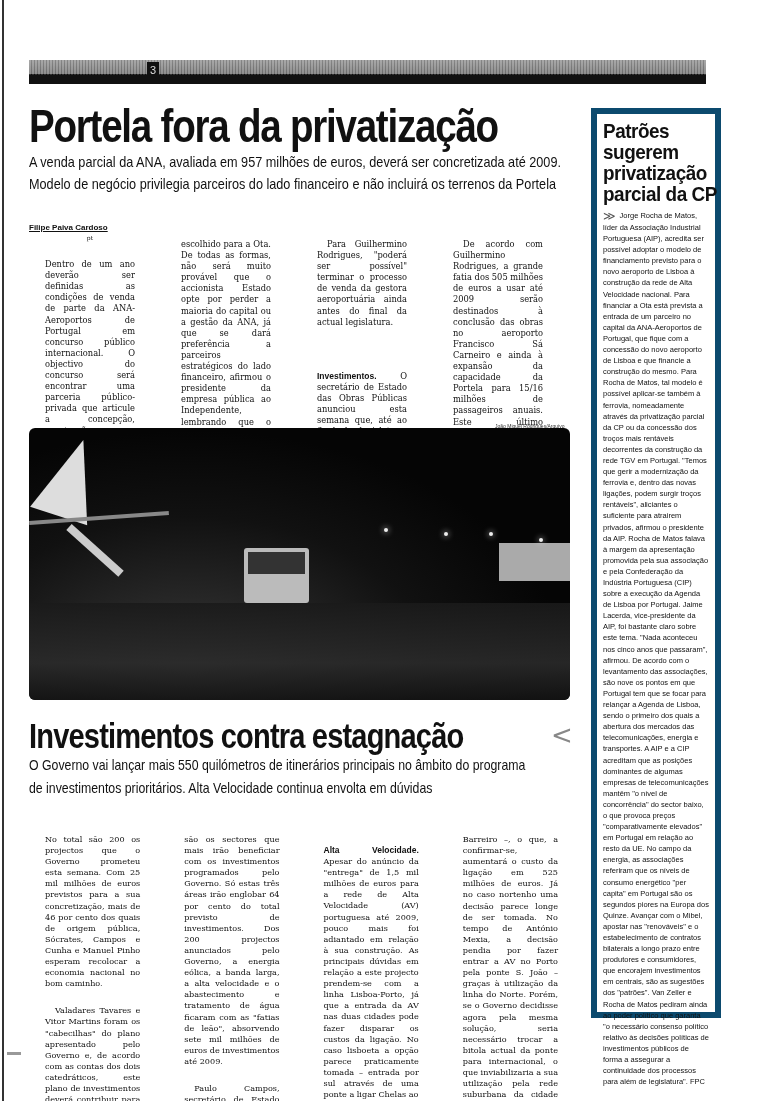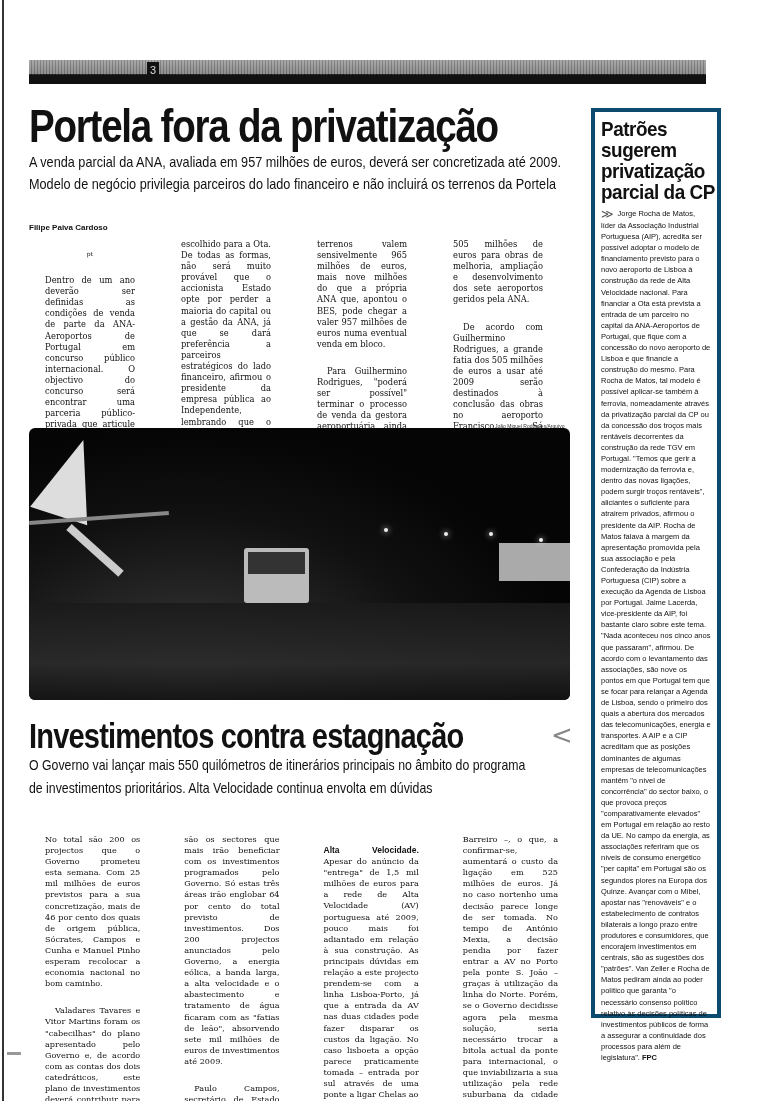--- a/index.html
+++ b/index.html
@@ -10,39 +10,39 @@
   .banner-page { position: absolute; left: 118px; top: 2px; width: 12px; height: 16px; background: #111; color: #ddd; font: 11px "Liberation Sans", sans-serif; text-align: center; line-height: 16px; }
   .banner-section { position: absolute; right: 94px; top: -8px; font: 32px "Liberation Serif", serif; color: #222; letter-spacing: -1px; opacity: .7; }
   .banner-econ { position: absolute; right: 2px; top: -8px; font: 32px "Liberation Serif", serif; color: #fff; letter-spacing: -1px; }
   .h1 { position: absolute; left: 29px; top: 98px; font: bold 47px "Liberation Sans", sans-serif; letter-spacing: -1.5px; transform: scaleX(.82); transform-origin: left; white-space: nowrap; margin: 0; }
   .sub { position: absolute; left: 29px; width: 640px; font: 15px "Liberation Sans", sans-serif; transform: scaleX(.845); transform-origin: left; white-space: nowrap; color: #111; }
   .sub1 { top: 153px; } .sub2 { top: 175px; }
   .cols { position: absolute; left: 29px; top: 223px; width: 530px; display: flex; gap: 14px; }
   .col { width: 122px; font: 8.3px/11.1px "DejaVu Serif", serif; text-align: justify; hyphens: auto; }
   .col p { margin: 16px; text-indent: 10px; }
   .col p.noindent { text-indent: 0; }
-  .byline { font: bold 8px "Liberation Sans", sans-serif; margin-bottom: 16px; }
+  .byline { font: bold 8px "Liberation Sans", sans-serif; margin-bottom: 0; text-decoration: underline; }
   .pt { text-align: center; font-size: 6px; margin-bottom: 4px; }
   .lead-b { font: bold 8.5px "Liberation Sans", sans-serif; }
   .gap { height: 11px; }
   .credit { position: absolute; left: 495px; top: 423px; font: 5px "Liberation Sans", sans-serif; color: #333; }
   .photo { position: absolute; left: 29px; top: 428px; width: 541px; height: 272px; background: radial-gradient(ellipse at 30% 90%, #3a3a3a 0%, #111 45%, #050505 70%); border-radius: 6px; overflow: hidden; }
   .tail { position:absolute; left:12px; top:10px; width:0; height:0; border-left: 30px solid transparent; border-right: 30px solid transparent; border-bottom: 80px solid #ddd; transform: rotate(18deg); }
   .stairs { position:absolute; left:40px; top:95px; width:70px; height:8px; background:#ccc; transform: rotate(42deg); transform-origin:left; }
   .wing { position:absolute; left:0; top:88px; width:140px; height:4px; background:#888; transform: rotate(-4deg); }
   .bus { position:absolute; left:215px; top:120px; width:65px; height:55px; background:#bbb; border-radius:3px; }
   .bus-window { position:absolute; left:219px; top:124px; width:57px; height:22px; background:#333; }
   .bus2 { position:absolute; left:470px; top:115px; width:71px; height:38px; background:#aaa; }
   .ground { position:absolute; left:0; top:175px; width:100%; height:100px; background: linear-gradient(180deg,#1a1a1a,#2a2a2a 60%,#111); opacity:.9; }
   .light { position:absolute; width:4px; height:4px; border-radius:50%; background:#eee; box-shadow:0 0 6px #fff; }
-  .sidebar { position: absolute; left: 591px; top: 108px; width: 130px; height: 910px; border: 4px solid #0c4a6e; padding: 6px 6px; box-sizing: border-box; }
+  .sidebar { position: absolute; left: 591px; top: 108px; width: 130px; height: 910px; border: 6px solid #0c4a6e; padding: 6px 6px; box-sizing: border-box; }
   .side-title { font: bold 21px/21px "Liberation Sans", sans-serif; letter-spacing: -.5px; transform: scaleX(.9); transform-origin: left; margin: 0 0 6px 0; white-space: nowrap; }
   .side-body { font: 7.5px/11.1px "Liberation Sans", sans-serif; }
   .side-arrow { display: inline-block; font: 12px "DejaVu Sans", sans-serif; color: #555; margin-right: 4px; vertical-align: top; line-height: 12px; }
-  .sig { font-weight: bold; }
+  .sig { font-weight: normal; }
   .h2 { position: absolute; left: 29px; top: 716px; font: bold 35px "Liberation Sans", sans-serif; letter-spacing: -1px; transform: scaleX(.83); transform-origin: left; white-space: nowrap; margin: 0; }
   .lt-icon { position: absolute; left: 551px; top: 720px; font: 26px "DejaVu Sans", sans-serif; color: #888; }
   .sub3 { position: absolute; left: 29px; width: 640px; font: 15px "Liberation Sans", sans-serif; transform: scaleX(.82); transform-origin: left; white-space: nowrap; }
   .sub3a { top: 756px; } .sub3b { top: 779px; }
   .cols2 { position: absolute; left: 29px; top: 818px; width: 545px; display: flex; gap: 12px; }
   .cols2 .col { width: 128px; font-size: 8.1px; }
   .scan-mark { position:absolute; left:7px; top:1052px; width:14px; height:3px; background:#999; }
 </style>
 </head>
 <body>
@@ -63,27 +63,25 @@
     <div class="byline">Filipe Paiva Cardoso</div>
     <div class="pt">pt</div>
     <p class="noindent">Dentro de um ano deverão ser definidas as condições de venda de parte da ANA-Aeroportos de Portugal em concurso público internacional. O objectivo do concurso será encontrar uma parceria público-privada que articule a concepção, construção, financiamento e exploração do novo aeroporto da Ota, além da entrada do eleito no capital da gestora aeroportuária portuguesa.</p>
     <p>De acordo com Guilhermino Rodrigues, presidente da ANA, "ainda está por definir a percentagem da privatização", pois dependerá do modelo de financiamento</p>
   </div>
   <div class="col">
     <p class="noindent">escolhido para a Ota. De todas as formas, não será muito provável que o accionista Estado opte por perder a maioria do capital ou a gestão da ANA, já que se dará preferência a parceiros estratégicos do lado financeiro, afirmou o presidente da empresa pública ao Independente, lembrando que o "know-how" aeroportuário da ANA é já reconhecido internacionalmente.</p>
     <p>Uma das grandes mais-valias da ANA, os terrenos afectos à Portela, não entrarão na privatização da gestora, garantiu Guilhermino Rodrigues. De acordo com estudo feito pelo departamento de "research" do Banco Espírito Santo (BES) estes</p>
   </div>
   <div class="col">
-    <p class="noindent">terrenos valem sensivelmente 965 milhões de euros, mais nove milhões do que a própria ANA que, apontou o BES, pode chegar a valer 957 milhões de euros numa eventual venda em bloco.</p>
     <p>Para Guilhermino Rodrigues, "poderá ser possível" terminar o processo de venda da gestora aeroportuária ainda antes do final da actual legislatura.</p>
     <div class="gap"></div>
     <p class="noindent"><span class="lead-b">Investimentos.</span> <span>O secretário de Estado das Obras Públicas anunciou esta semana que, até ao final da legislatura, vão ser investidos 650 milhões de euros para os "passos iniciais" do novo aeroporto de Lisboa e ainda outros</span></p>
   </div>
   <div class="col">
-    <p class="noindent">505 milhões de euros para obras de melhoria, ampliação e desenvolvimento dos sete aeroportos geridos pela ANA.</p>
     <p>De acordo com Guilhermino Rodrigues, a grande fatia dos 505 milhões de euros a usar até 2009 serão destinados à conclusão das obras no aeroporto Francisco Sá Carneiro e ainda à expansão da capacidade da Portela para 15/16 milhões de passageiros anuais. Este último investimento deverá ser concluído nos próximos três a quatro anos, ficando assim a Portela apta a aguentar o incremento de tráfego esperado até 2015, ano em que, de acordo com os planos do Governo, a Ota deverá entrar em funcionamento.</p>
   </div>
 </div>
 
 <div class="credit">João Miguel Rodrigues/Arquivo</div>
 <div class="photo" title="Aircraft and airport bus on the apron at night">
   <div class="ground"></div>
   <div class="tail"></div>
   <div class="wing"></div>
   <div class="stairs"></div>

